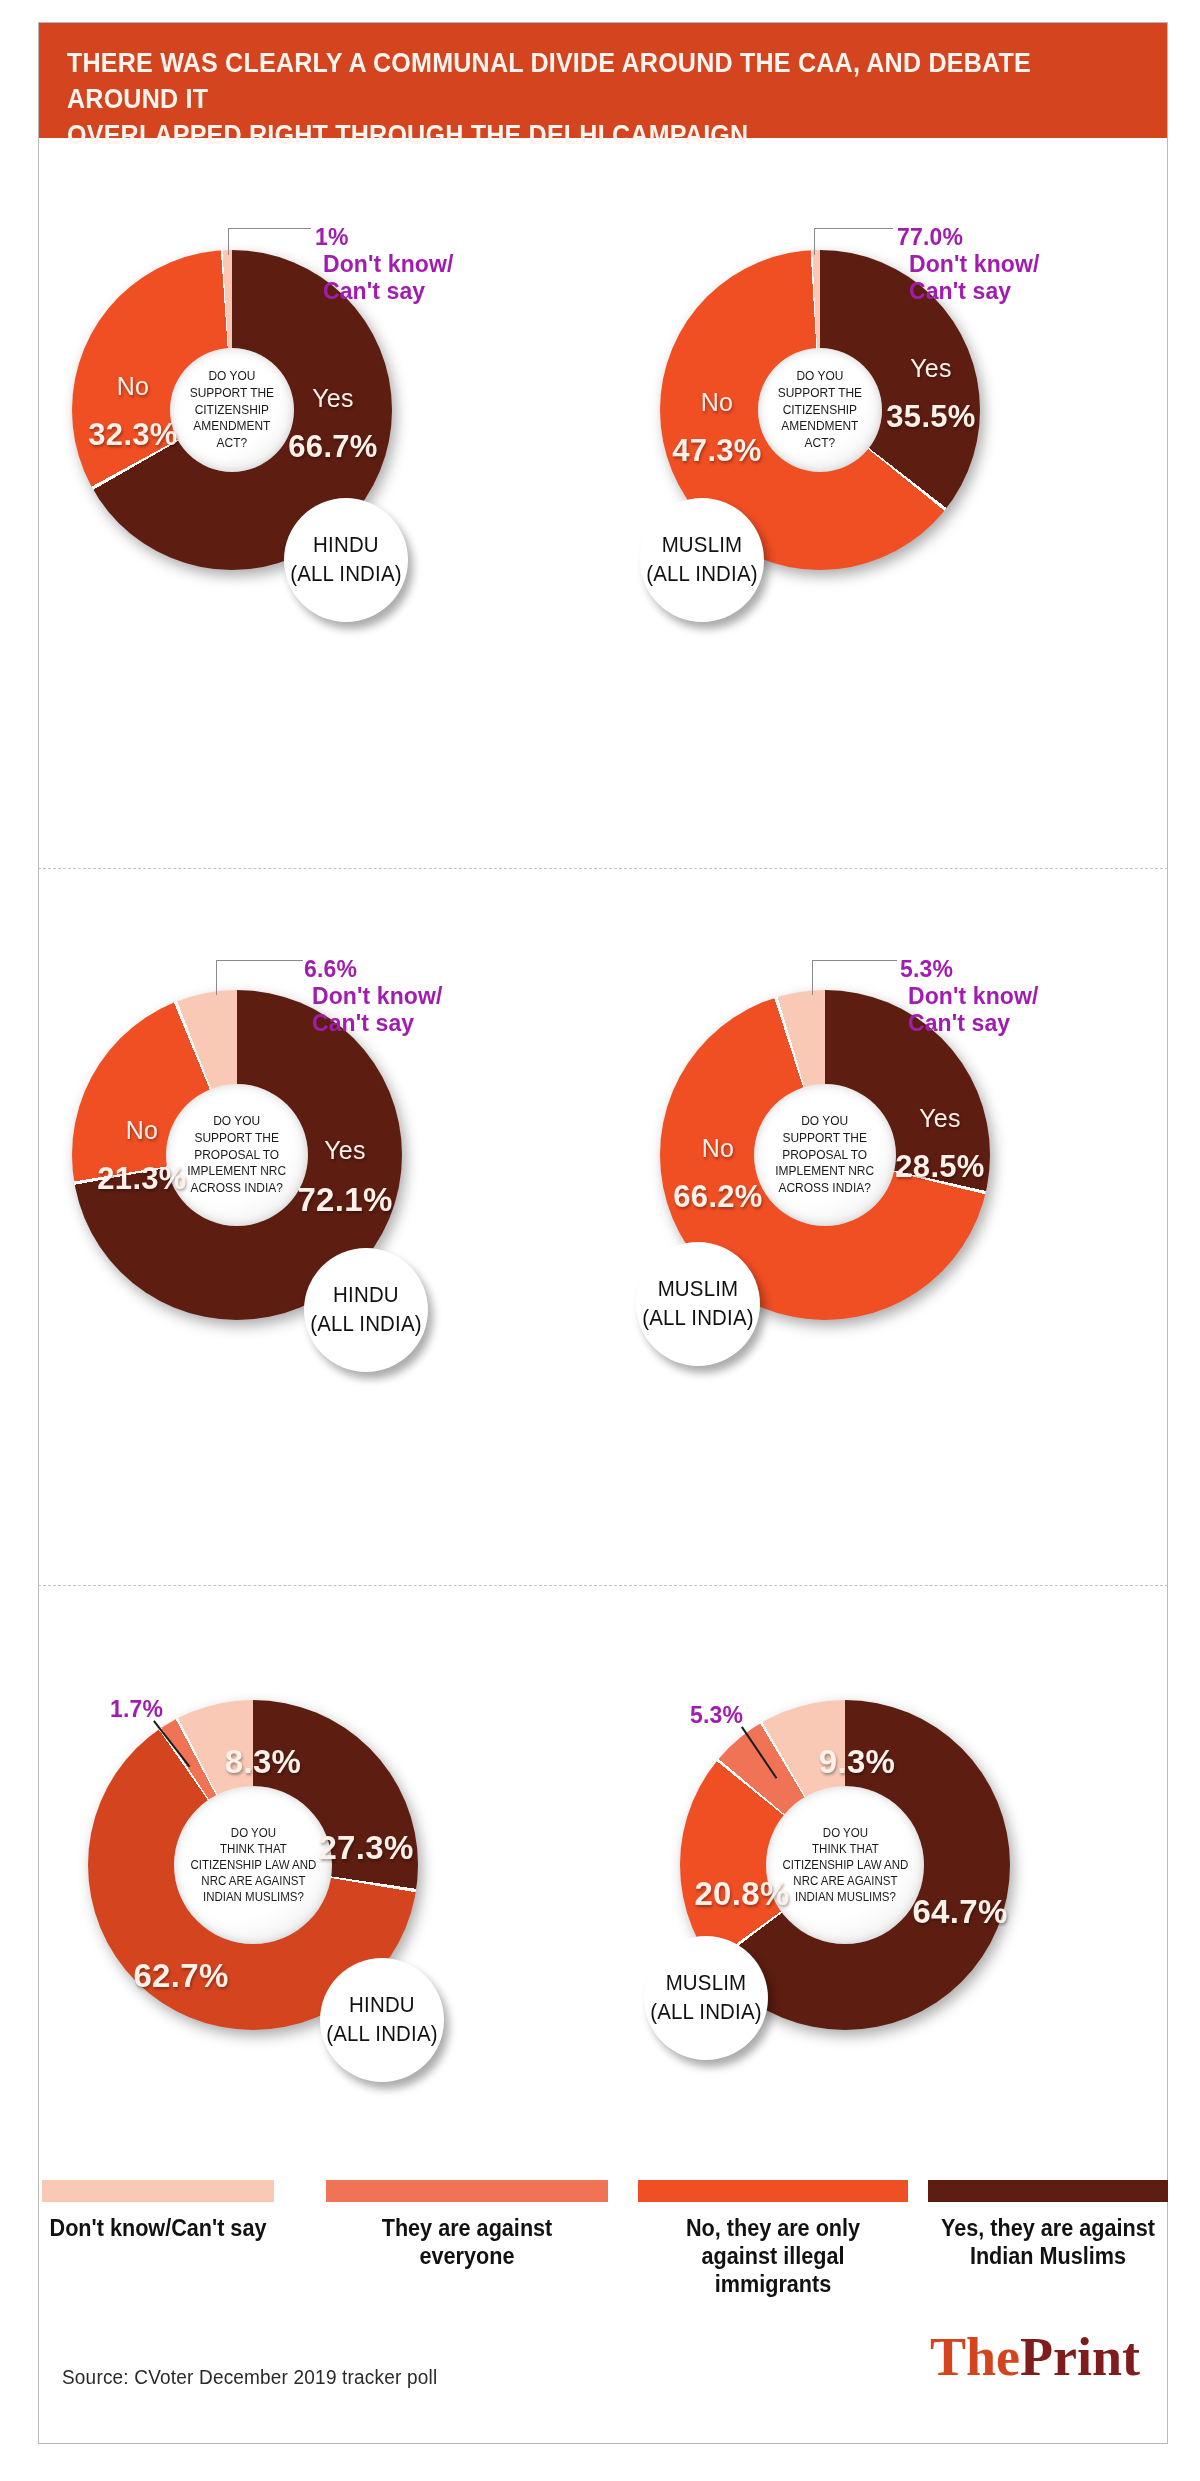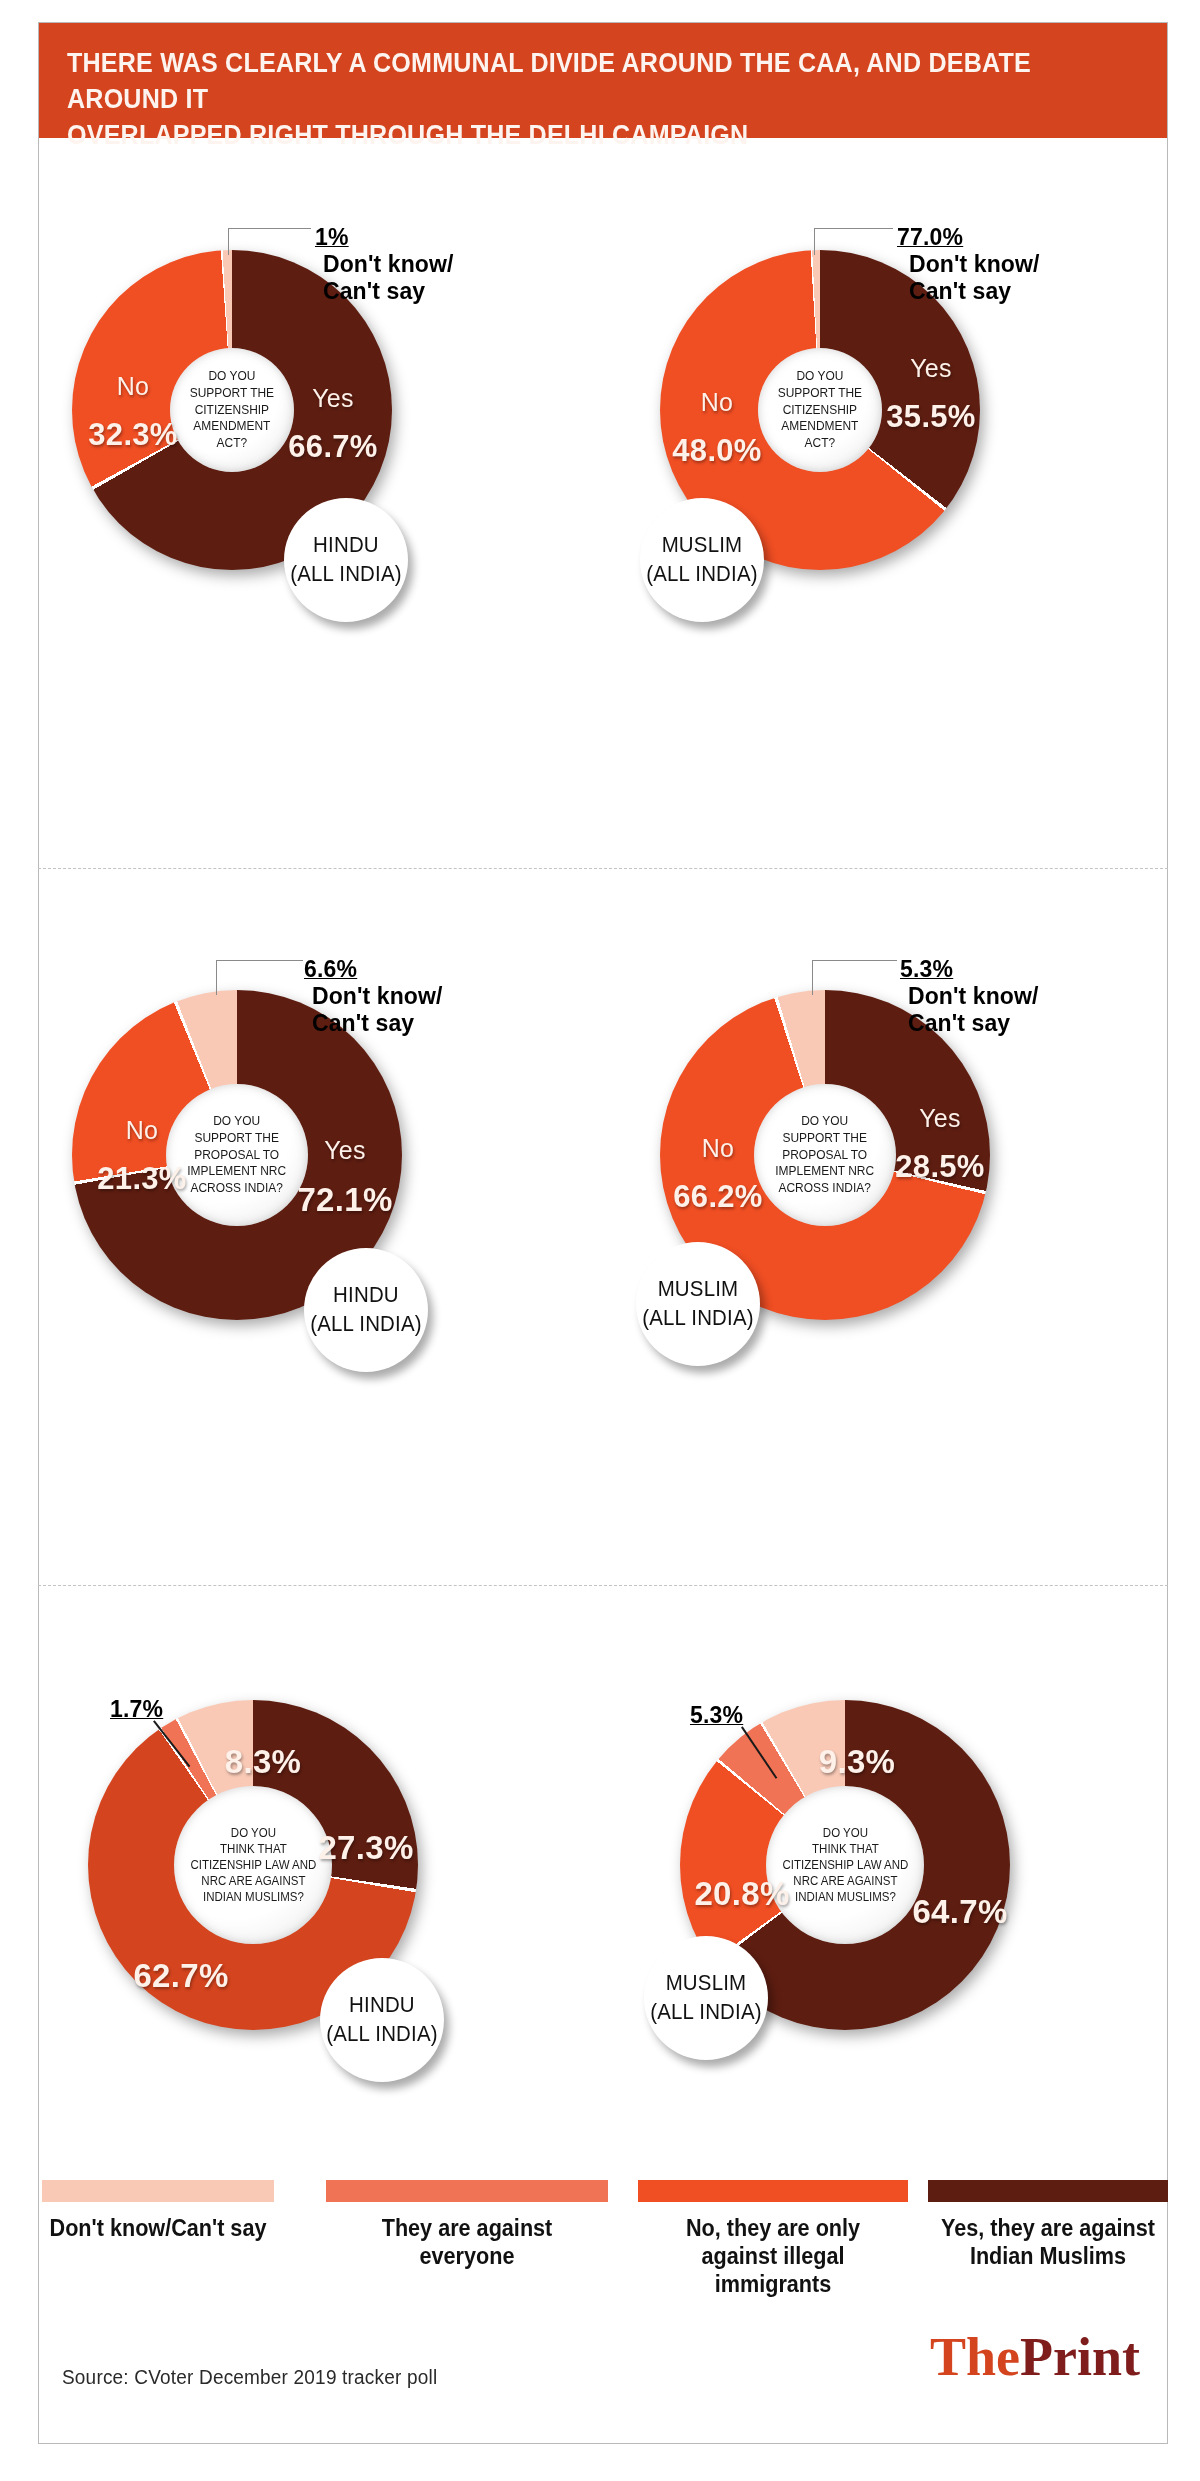--- a/index.html
+++ b/index.html
@@ -111,24 +111,23 @@
     display:block;
     font-weight:bold;
     font-size:31px;
     letter-spacing:0.3px;
   }
   .slice-label.big .pct{font-size:33px;}
 
   
   .callout{
     position:absolute;
-    color:#000000;
-    font-family:"Liberation Sans", sans-serif;
-    white-space:pre-line;
-    text-decoration:underline;
+    color:#a21caf;
+    font-family:"Liberation Sans", sans-serif;
+    white-space:pre-line;
   }
   .callout .cval{
     font-weight:bold;
     font-size:23px;
     letter-spacing:0.2px;
   }
   .callout .ctxt{
     font-weight:bold;
     font-size:23px;
     line-height:27px;
@@ -287,21 +286,21 @@
 ACT?</span>
         </div>
       </div>
     </div>
     <div class="slice-label" style="left:216px;top:86px;width:110px;">
       <span class="nm">Yes</span>
       <span class="pct">35.5%</span>
     </div>
     <div class="slice-label" style="left:-2px;top:120px;width:118px;">
       <span class="nm">No</span>
-      <span class="pct">48.0%</span>
+      <span class="pct">47.3%</span>
     </div>
     <div class="leader" style="left:154px;top:-22px;width:78px;height:26px;border-right:none;border-bottom:none;"></div>
     <div class="callout" style="left:237px;top:-44px;">
       <span class="cval">77.0%</span>
       <span class="ctxt" style="display:inline-block;vertical-align:top;margin-left:12px;">Don't know/
 Can't say</span>
     </div>
     <div class="badge" style="left:-20px;top:248px;width:124px;height:124px;">
       <span>MUSLIM
 (ALL INDIA)</span>

